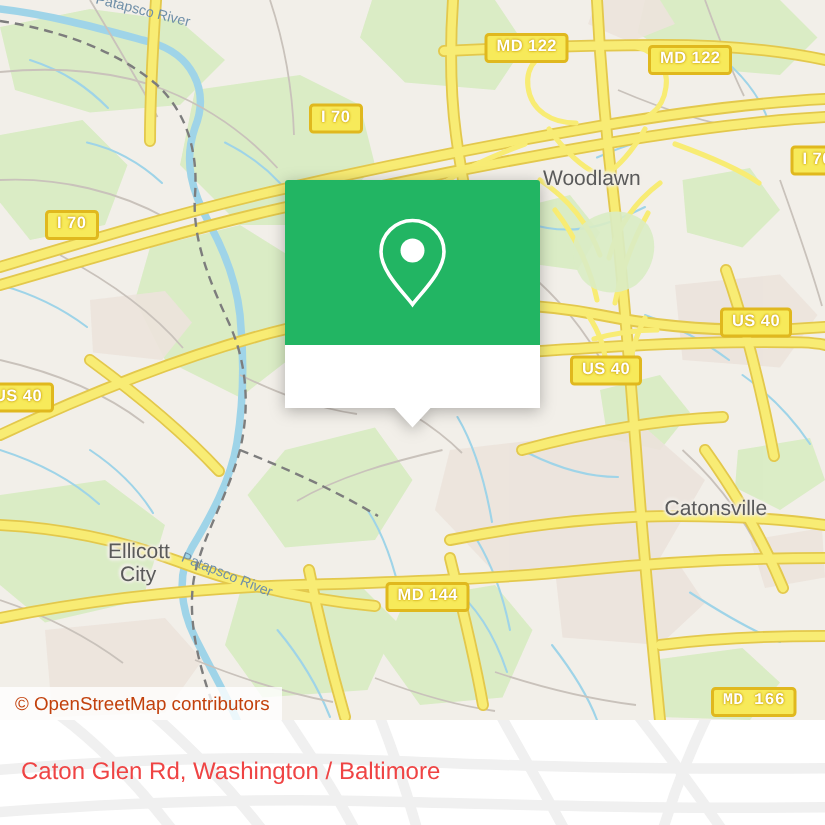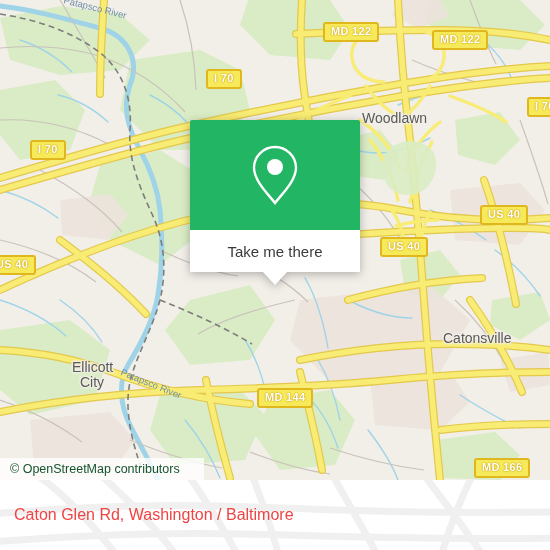--- a/index.html
+++ b/index.html
@@ -86,23 +86,23 @@
     width:0;height:0;
     border-left:12px solid transparent;
     border-right:12px solid transparent;
     border-top:13px solid #ffffff;
   }
 
   
   #attrib{
     position:absolute; left:0; bottom:0;
     background:rgba(255,255,255,.80);
-    padding:4px 24px 4px 10px;
+    padding:4px 8px 4px 10px;
     font-size:12.5px;
-    color:#14532d;
+    color:#c2410c;
     z-index:30;
   }
 
   
   #footer{
     position:absolute; left:0; top:480px;
     width:550px; height:70px;
     background:#ffffff;
     overflow:hidden;
   }
@@ -298,39 +298,38 @@
 
   <div class="shield" style="left:323px;top:22px;">MD 122</div>
   <div class="shield" style="left:432px;top:30px;">MD 122</div>
   <div class="shield" style="left:206px;top:69px;">I 70</div>
   <div class="shield" style="left:527px;top:97px;">I 70</div>
   <div class="shield" style="left:30px;top:140px;">I 70</div>
   <div class="shield" style="left:480px;top:205px;">US 40</div>
   <div class="shield" style="left:380px;top:237px;">US 40</div>
   <div class="shield" style="left:-12px;top:255px;">US 40</div>
   <div class="shield" style="left:257px;top:388px;">MD 144</div>
-  <div class="shield" style="left:474px;top:458px;">MD 166</div>
+  <div class="shield" style="left:474px;top:458px;font-family:Liberation Mono, monospace;">MD 166</div>
 
   <div class="place" style="left:362px;top:110px;">Woodlawn</div>
   <div class="place" style="left:443px;top:330px;">Catonsville</div>
   <div class="place" style="left:72px;top:359px;">Ellicott</div>
   <div class="place" style="left:80px;top:374px;">City</div>
 
   <div class="river-label" style="left:63px;top:2px;transform:rotate(14deg);">Patapsco River</div>
   <div class="river-label" style="left:119px;top:378px;transform:rotate(22deg);">Patapsco River</div>
 
   <div id="popup">
     <div id="popup-head">
       <svg width="52" height="64" viewBox="0 0 52 64">
         <path d="M26 4 C14.5 4 5 13.3 5 24.8 C5 38 20 52 26 60 C32 52 47 38 47 24.8 C47 13.3 37.5 4 26 4 Z" fill="none" stroke="#ffffff" stroke-width="2.4"></path>
         <circle cx="26" cy="24" r="8" fill="#ffffff"></circle>
       </svg>
     </div>
     <div id="popup-foot">
-      <span>Take me there</span>
       <div id="popup-tail"></div>
     </div>
   </div>
 
   <div id="attrib">© OpenStreetMap contributors</div>
 </div>
 
 <div id="footer">
   <svg id="footer-watermark" width="550" height="70" viewBox="0 0 550 70">
     <g stroke="#f0f0f0" fill="none" stroke-width="7">

